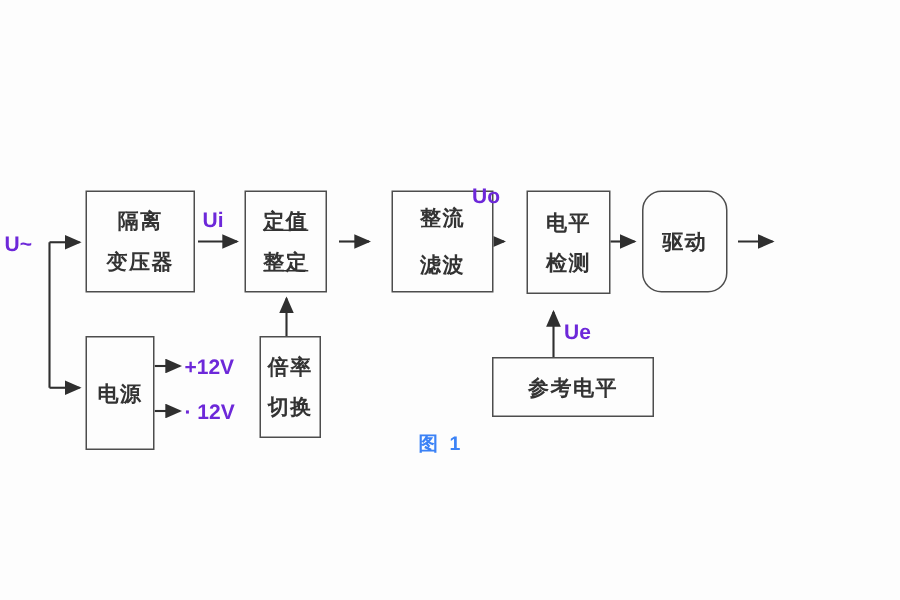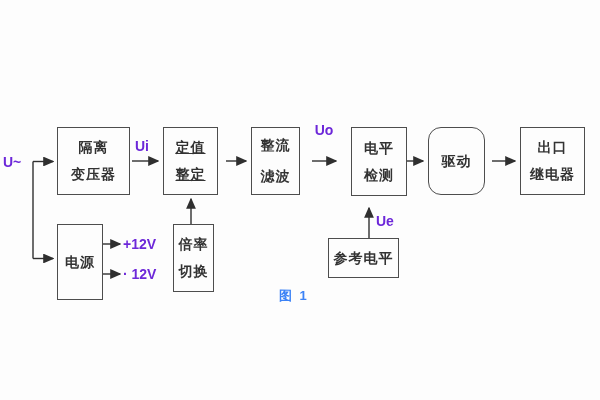--- a/index.html
+++ b/index.html
@@ -86,49 +86,45 @@
   <div class="block" style="left:57px; top:127px; width:73px; height:68px;">
     <span>隔离</span>
     <span>变压器</span>
   </div>
 
   <div class="block" style="left:163px; top:127px; width:55px; height:68px;text-decoration:underline;">
     <span>定值</span>
     <span>整定</span>
   </div>
 
-  <div class="block" style="left:251px; top:127px; width:49px; height:68px;gap:16px;">
+  <div class="block" style="left:261px; top:127px; width:68px; height:68px;gap:16px;">
     <span>整流</span>
     <span>滤波</span>
   </div>
 
   <div class="block" style="left:341px; top:127px; width:56px; height:69px;margin-left:10px;">
     <span>电平</span>
     <span>检测</span>
   </div>
 
   <div class="block" style="left:428px; top:127px; width:57px; height:68px;border-radius:13px;">
     <span>驱动</span>
   </div>
 
-  <div class="block" style="left:520px; top:127px; width:65px; height:68px;">
-    <span>出口</span>
-    <span>继电器</span>
-  </div>
 
   <div class="block" style="left:57px; top:224px; width:46px; height:76px;">
     <span>电源</span>
   </div>
 
   <div class="block" style="left:163px; top:224px; width:41px; height:68px;margin-left:10px;">
     <span>倍率</span>
     <span>切换</span>
   </div>
 
-  <div class="block" style="left:328px; top:238px; width:71px; height:40px; gap:0;align-items:center;">
+  <div class="block" style="left:328px; top:238px; width:108px; height:40px; gap:0;align-items:center;">
     <span>参考电平</span>
   </div>
 
   <div class="sig-label" style="left:3px; top:153px;">U~</div>
 
   <div class="sig-label center" style="left:128px; top:137px; width:28px;">Ui</div>
 
   <div class="sig-label center" style="left:310px; top:121px; width:28px;">Uo</div>
 
   <div class="sig-label" style="left:376px; top:212px;">Ue</div>

